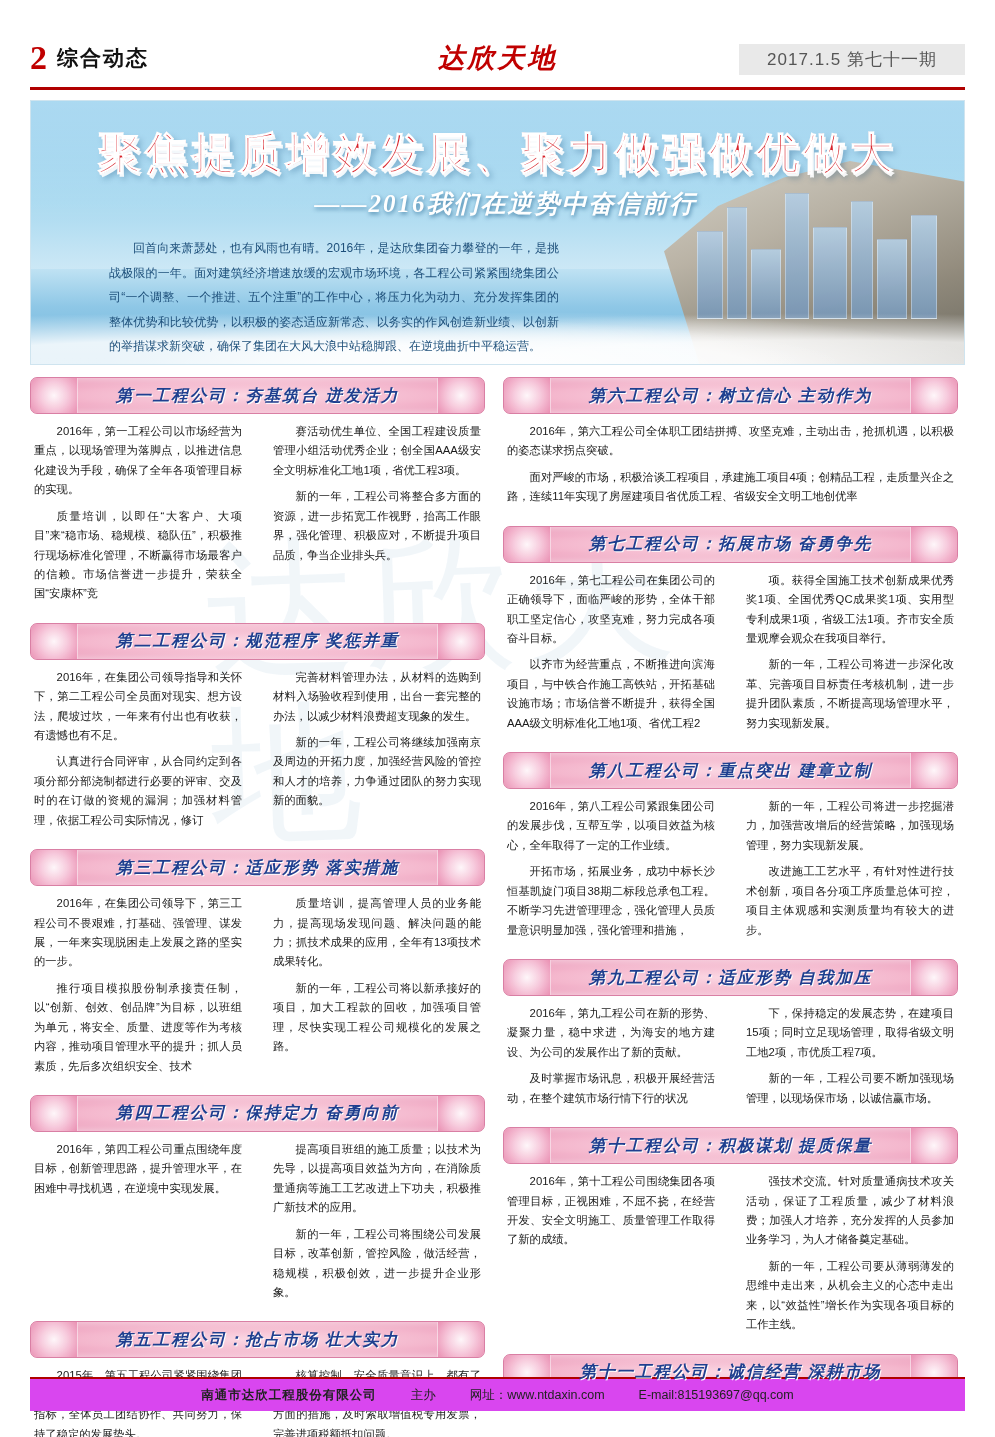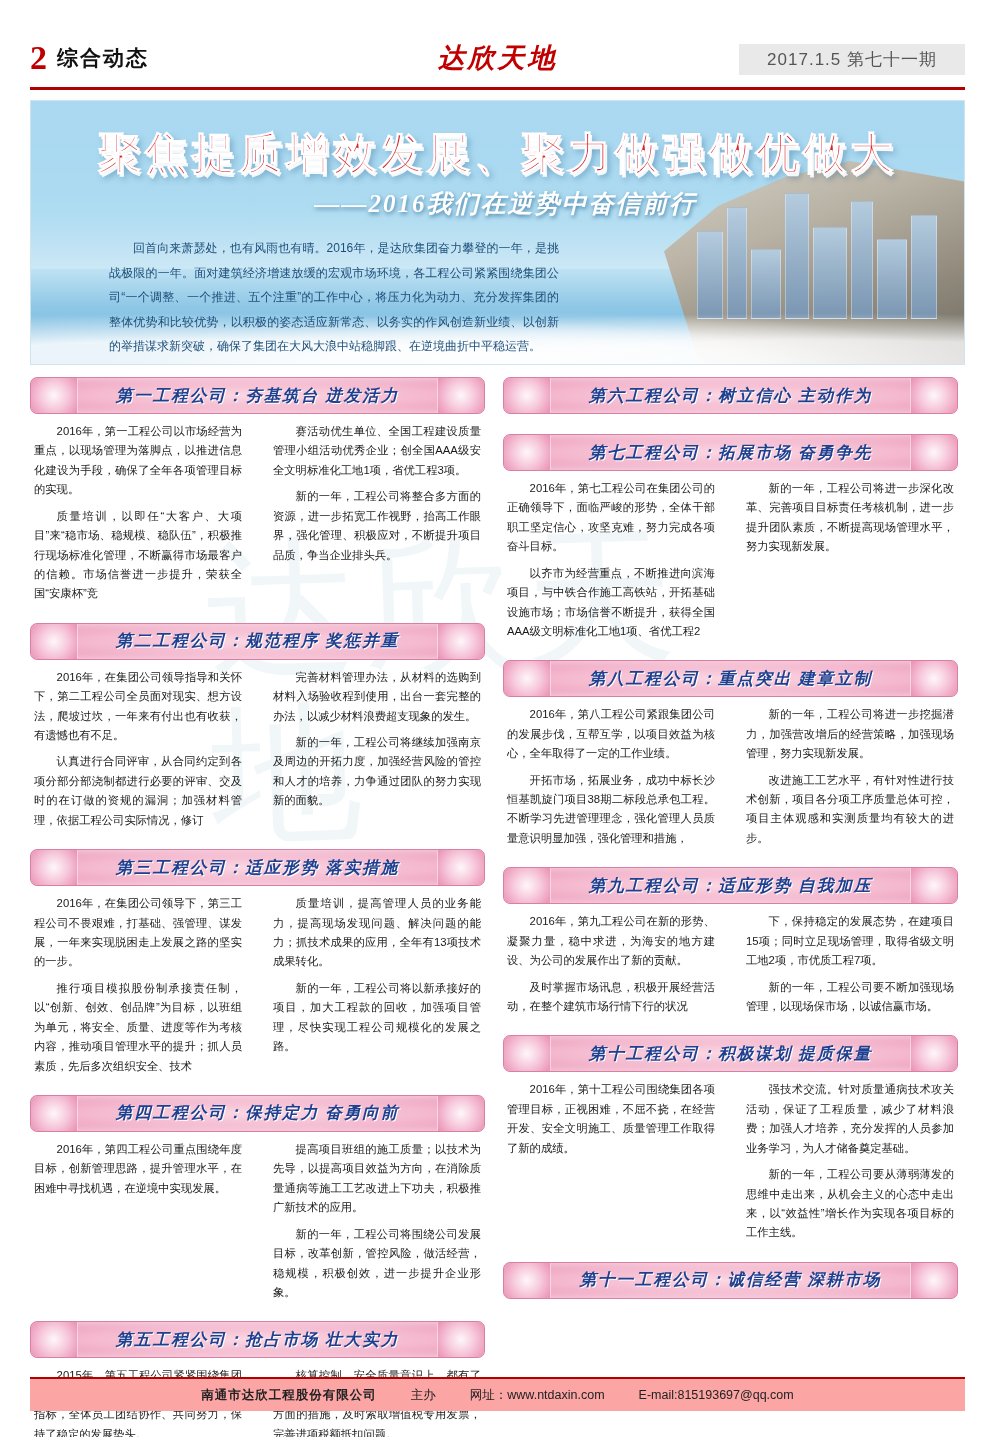--- a/index.html
+++ b/index.html
@@ -195,21 +195,21 @@
     text-align: justify;
     text-indent: 2em;
     color: #1a1a1a;
   }
 
   
   .footer {
     position: absolute;
     left: 30px; right: 30px; bottom: 26px;
     height: 34px;
-    background: #fca5a5;
+    background: #d946ef;
     border-top: 2px solid #b00000;
     display: flex;
     align-items: center;
     justify-content: center;
     gap: 34px;
     font-size: 12.5px;
     color: #222;
   }
   .footer .org { font-weight: bold; letter-spacing: 1px; }
 </style>
@@ -334,33 +334,38 @@
 
     </div>
 
     <div class="col">
 
       <div class="block">
         <div class="ribbon">
             <span>第六工程公司：树立信心 主动作为</span>
           </div>
         <div class="cols2">
+          <div class="c">
+            <p>2016年，第六工程公司全体职工团结拼搏、攻坚克难，主动出击，抢抓机遇，以积极的姿态谋求拐点突破。</p>
+            <p>面对严峻的市场，积极洽谈工程项目，承建施工项目4项；创精品工程，走质量兴企之路，连续11年实现了房屋建项目省优质工程、省级安全文明工地创优率</p>
+          </div>
         </div>
       </div>
 
       <div class="block">
         <div class="ribbon">
             <span>第七工程公司：拓展市场 奋勇争先</span>
           </div>
         <div class="cols2">
           <div class="c">
             <p>2016年，第七工程公司在集团公司的正确领导下，面临严峻的形势，全体干部职工坚定信心，攻坚克难，努力完成各项奋斗目标。</p>
             <p>以齐市为经营重点，不断推进向滨海项目，与中铁合作施工高铁站，开拓基础设施市场；市场信誉不断提升，获得全国AAA级文明标准化工地1项、省优工程2</p>
           </div>
           <div class="c">
+            <p>项。获得全国施工技术创新成果优秀奖1项、全国优秀QC成果奖1项、实用型专利成果1项，省级工法1项。齐市安全质量观摩会观众在我项目举行。</p>
             <p>新的一年，工程公司将进一步深化改革、完善项目目标责任考核机制，进一步提升团队素质，不断提高现场管理水平，努力实现新发展。</p>
           </div>
         </div>
       </div>
 
       <div class="block">
         <div class="ribbon">
             <span>第八工程公司：重点突出 建章立制</span>
           </div>
         <div class="cols2">

